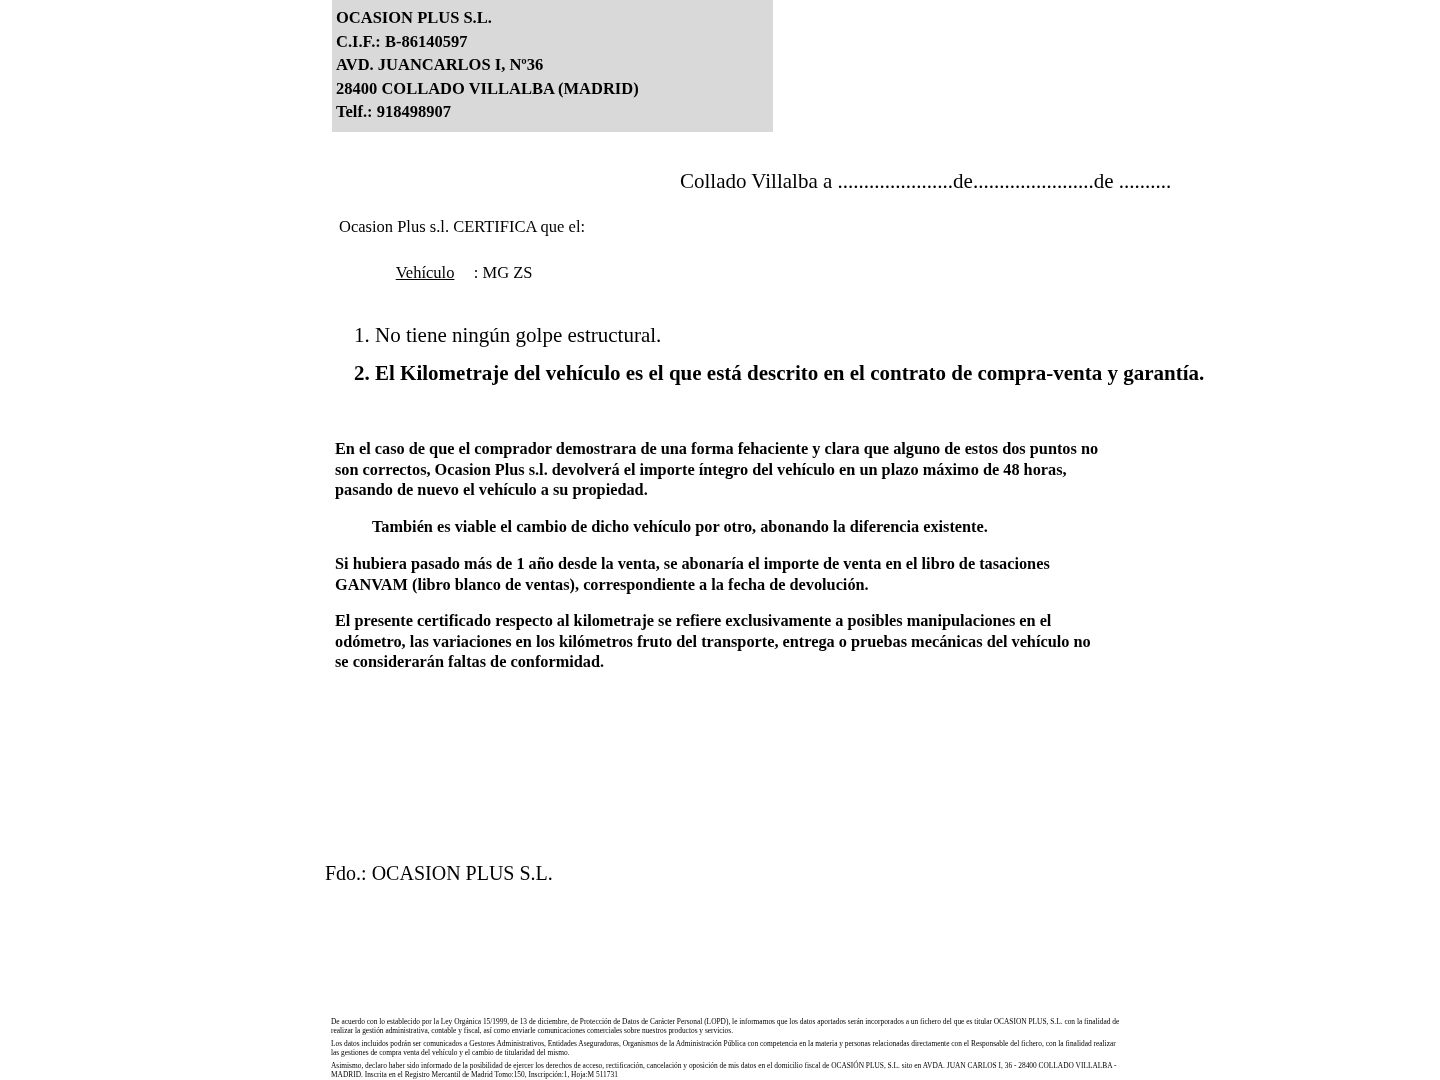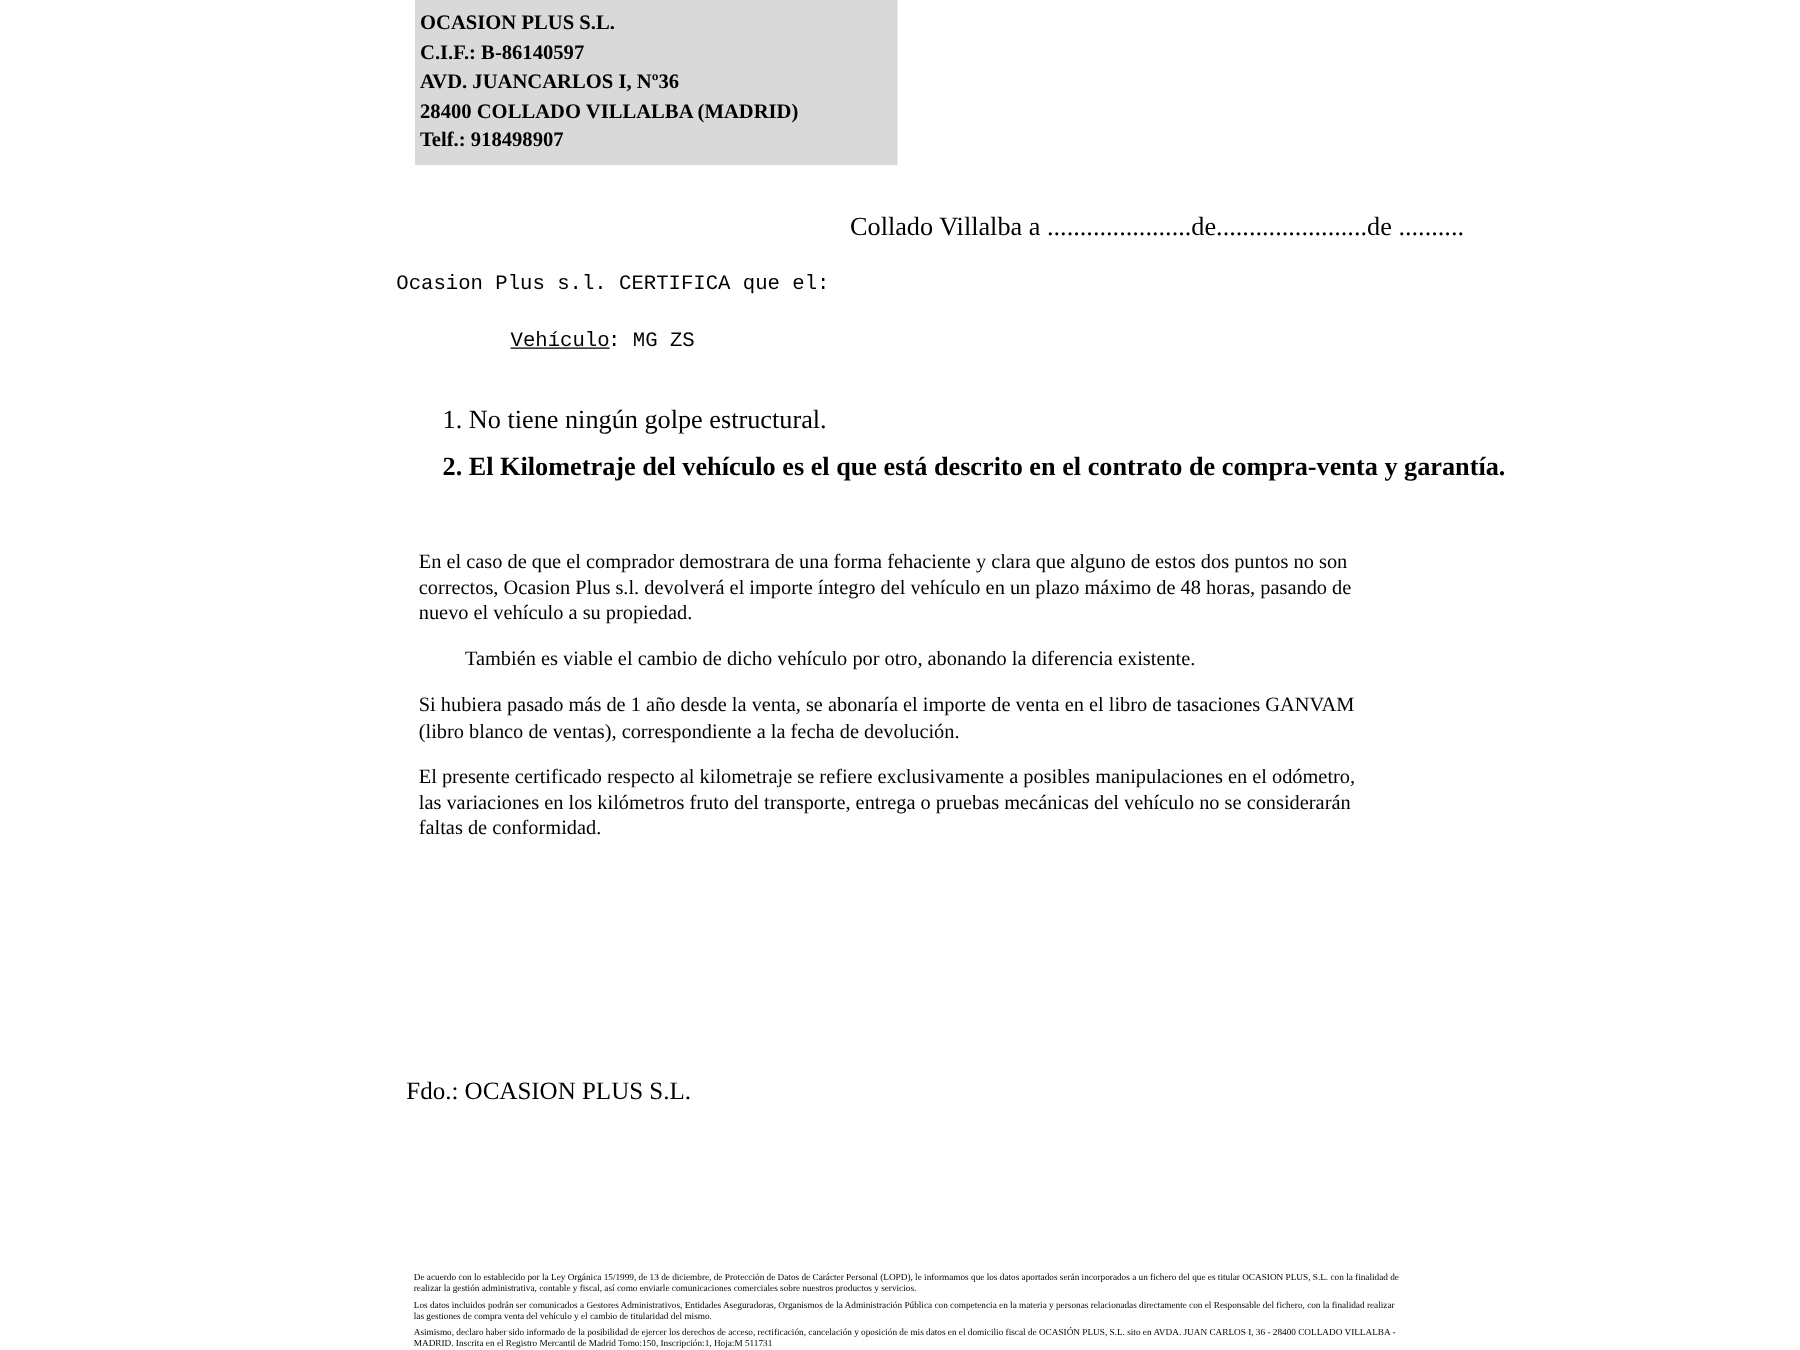--- a/index.html
+++ b/index.html
@@ -20,21 +20,21 @@
     left: 0;
     top: 0;
     width: 1440px;
     height: 1080px;
   }
   
   .company-box {
     position: absolute;
     left: 332px;
     top: 0px;
-    width: 386px;
+    width: 441px;
     background: #d9d9d9;
     padding: 6px 0 8px 0;
     box-sizing: border-box;
   }
   .company-line {
     font-family: "Liberation Serif", serif;
     font-weight: bold;
     font-size: 16.5px;
     line-height: 23.5px;
     padding-left: 4px;
@@ -45,25 +45,24 @@
     position: absolute;
     left: 680px;
     top: 170px;
     font-size: 21px;
     line-height: 22px;
     white-space: pre;
   }
   
   .cert-block {
     position: absolute;
-    left: 317px;
+    left: 339px;
     top: 215px;
     font-size: 16.5px;
     line-height: 23px;
-    font-family: Liberation Mono, monospace;
   }
   .cert-row {
     white-space: pre;
   }
   .cert-label {
     text-decoration: underline;
     display: inline-block;
     width: 78px;
     margin-left: 32px;
   }
@@ -77,20 +76,21 @@
   }
   .point-1 { top: 324px; }
   .point-2 { top: 362px; font-weight: bold; }
   
   .para {
     position: absolute;
     left: 335px;
     width: 770px;
     font-size: 16.3px;
     line-height: 20.5px;
+    font-weight: bold;
   }
   .para-1 { top: 439px; }
   .para-2 { top: 517px; margin-left: 37px; }
   .para-3 { top: 554px; }
   .para-4 { top: 611px; }
   
   .signature {
     position: absolute;
     left: 325px;
     top: 862px;

